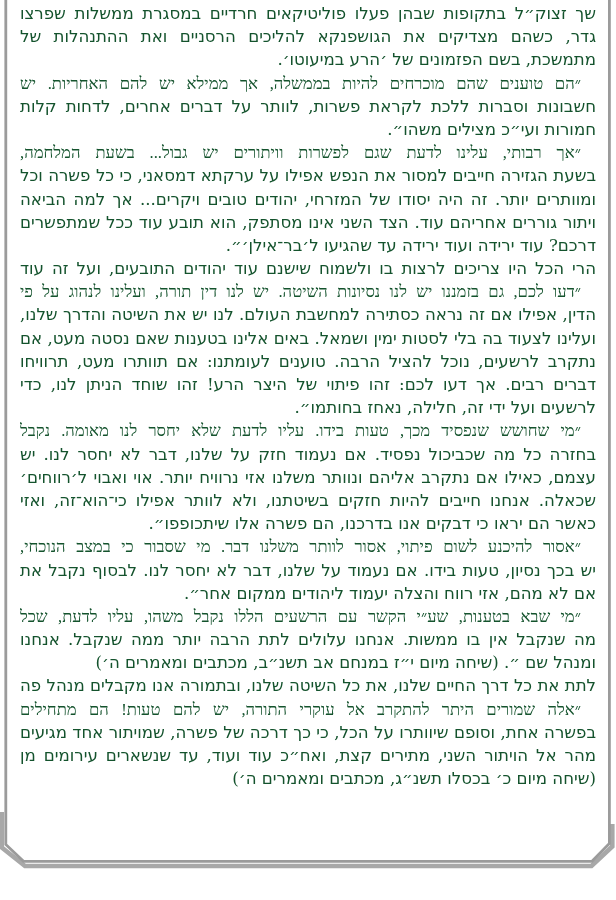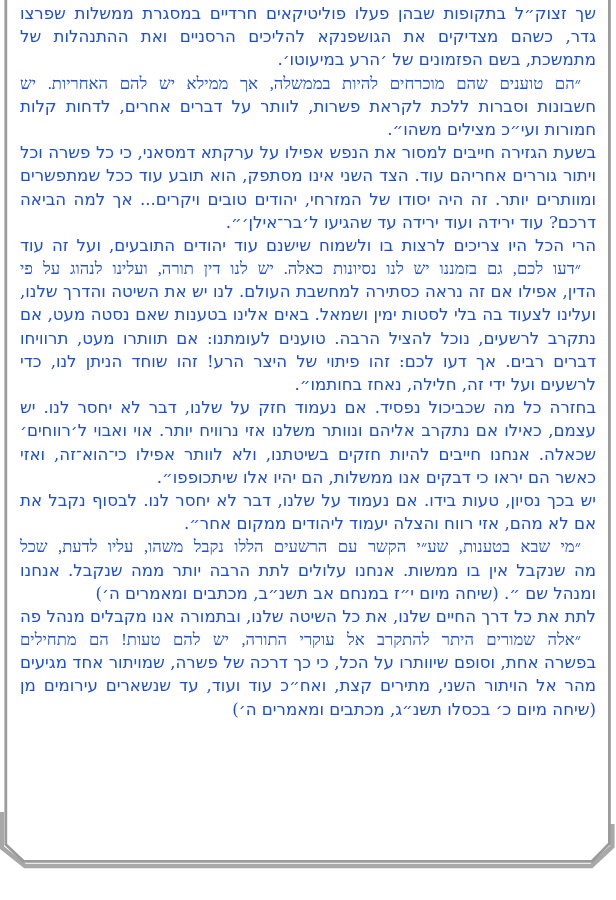--- a/index.html
+++ b/index.html
@@ -51,55 +51,58 @@
 
 <div id="page">
 
   <svg id="frame-svg" viewBox="0 0 616 900" xmlns="http://www.w3.org/2000/svg" aria-hidden="true">
 
     <path d="M 1.8 812 L 1.8 847.5 L 25 866 L 591.5 866 L 612.3 846.5 L 612.3 824" fill="none" stroke="#a8a8a8" stroke-width="4.6" stroke-linejoin="miter"></path>
 
     <path d="M 5.8 -6 L 5.8 844.5 L 23.5 861.3 L 592 861.3 L 609.4 843.5 L 609.4 -6" fill="none" stroke="#9b9b9b" stroke-width="2.8" stroke-linejoin="miter"></path>
   </svg>
 
-  <div class="text-block" style="color: #1d4ed8;">
+  <div class="text-block" style="color: #14532d;">
       <div class="para">
         <div class="line">שך זצוק״ל בתקופות שבהן פעלו פוליטיקאים חרדיים במסגרת ממשלות שפרצו</div>
         <div class="line">גדר, כשהם מצדיקים את הגושפנקא להליכים הרסניים ואת ההתנהלות של בממשלה</div>
         <div class="line last">מתמשכת, בשם הפזמונים של ׳הרע במיעוטו׳.</div>
       </div>
       <div class="para">
         <div class="line indent">״הם טוענים שהם מוכרחים להיות בממשלה, אך ממילא יש להם האחריות. יש</div>
         <div class="line">חשבונות וסברות ללכת לקראת פשרות, לוותר על דברים אחרים, לדחות קלות בגלל</div>
         <div class="line last">חמורות ועי״כ מצילים משהו״.</div>
       </div>
       <div class="para">
+        <div class="line indent">״אך רבותי, עלינו לדעת שגם לפשרות וויתורים יש גבול... בשעת המלחמה,</div>
         <div class="line">בשעת הגזירה חייבים למסור את הנפש אפילו על ערקתא דמסאני, כי כל פשרה וכל</div>
+        <div class="line">ומוותרים יותר. זה היה יסודו של המזרחי, יהודים טובים ויקרים... אך למה הביאה</div>
         <div class="line">ויתור גוררים אחריהם עוד. הצד השני אינו מסתפק, הוא תובע עוד ככל שמתפשרים</div>
-        <div class="line">ומוותרים יותר. זה היה יסודו של המזרחי, יהודים טובים ויקרים... אך למה הביאה</div>
         <div class="line last">דרכם? עוד ירידה ועוד ירידה עד שהגיעו ל׳בר־אילן׳״.</div>
       </div>
       <div class="para">
         <div class="line">הרי הכל היו צריכים לרצות בו ולשמוח שישנם עוד יהודים התובעים, ועל זה עוד צריך</div>
       </div>
       <div class="para">
-        <div class="line indent">״דעו לכם, גם בזמננו יש לנו נסיונות כאלה. יש לנו דין תורה, ועלינו לנהוג על פי</div>
+        <div class="line indent">״דעו לכם, גם בזמננו יש לנו נסיונות השיטה. יש לנו דין תורה, ועלינו לנהוג על פי</div>
         <div class="line">הדין, אפילו אם זה נראה כסתירה למחשבת העולם. לנו יש את השיטה והדרך שלנו,</div>
         <div class="line">ועלינו לצעוד בה בלי לסטות ימין ושמאל. באים אלינו בטענות שאם נסטה מעט, אם</div>
         <div class="line">נתקרב לרשעים, נוכל להציל הרבה. טוענים לעומתנו: אם תוותרו מעט, תרוויחו מכך</div>
         <div class="line">דברים רבים. אך דעו לכם: זהו פיתוי של היצר הרע! זהו שוחד הניתן לנו, כדי שנתקרב</div>
         <div class="line last">לרשעים ועל ידי זה, חלילה, נאחז בחותמו״.</div>
       </div>
       <div class="para">
+        <div class="line indent">״מי שחושש שנפסיד מכך, טעות בידו. עליו לדעת שלא יחסר לנו מאומה. נקבל</div>
         <div class="line">בחזרה כל מה שכביכול נפסיד. אם נעמוד חזק על שלנו, דבר לא יחסר לנו. יש המרמים</div>
         <div class="line">עצמם, כאילו אם נתקרב אליהם ונוותר משלנו אזי נרוויח יותר. אוי ואבוי ל׳רווחים׳</div>
         <div class="line">שכאלה. אנחנו חייבים להיות חזקים בשיטתנו, ולא לוותר אפילו כי־הוא־זה, ואזי</div>
-        <div class="line last">כאשר הם יראו כי דבקים אנו ממשלות, הם יהיו אלו שיתכופפו״.</div>
+        <div class="line last">כאשר הם יראו כי דבקים אנו בדרכנו, הם פשרה אלו שיתכופפו״.</div>
       </div>
       <div class="para">
+        <div class="line indent">״אסור להיכנע לשום פיתוי, אסור לוותר משלנו דבר. מי שסבור כי במצב הנוכחי,</div>
         <div class="line">יש בכך נסיון, טעות בידו. אם נעמוד על שלנו, דבר לא יחסר לנו. לבסוף נקבל את הכל,</div>
         <div class="line last">אם לא מהם, אזי רווח והצלה יעמוד ליהודים ממקום אחר״.</div>
       </div>
       <div class="para">
         <div class="line indent">״מי שבא בטענות, שע״י הקשר עם הרשעים הללו נקבל משהו, עליו לדעת, שכל</div>
         <div class="line">מה שנקבל אין בו ממשות. אנחנו עלולים לתת הרבה יותר ממה שנקבל. אנחנו נתבעים</div>
         <div class="line last">ומנהל שם ״. (שיחה מיום י״ז במנחם אב תשנ״ב, מכתבים ומאמרים ה׳)</div>
         <div class="line">לתת את כל דרך החיים שלנו, את כל השיטה שלנו, ובתמורה אנו מקבלים מנהל פה</div>
       </div>
       <div class="para">

